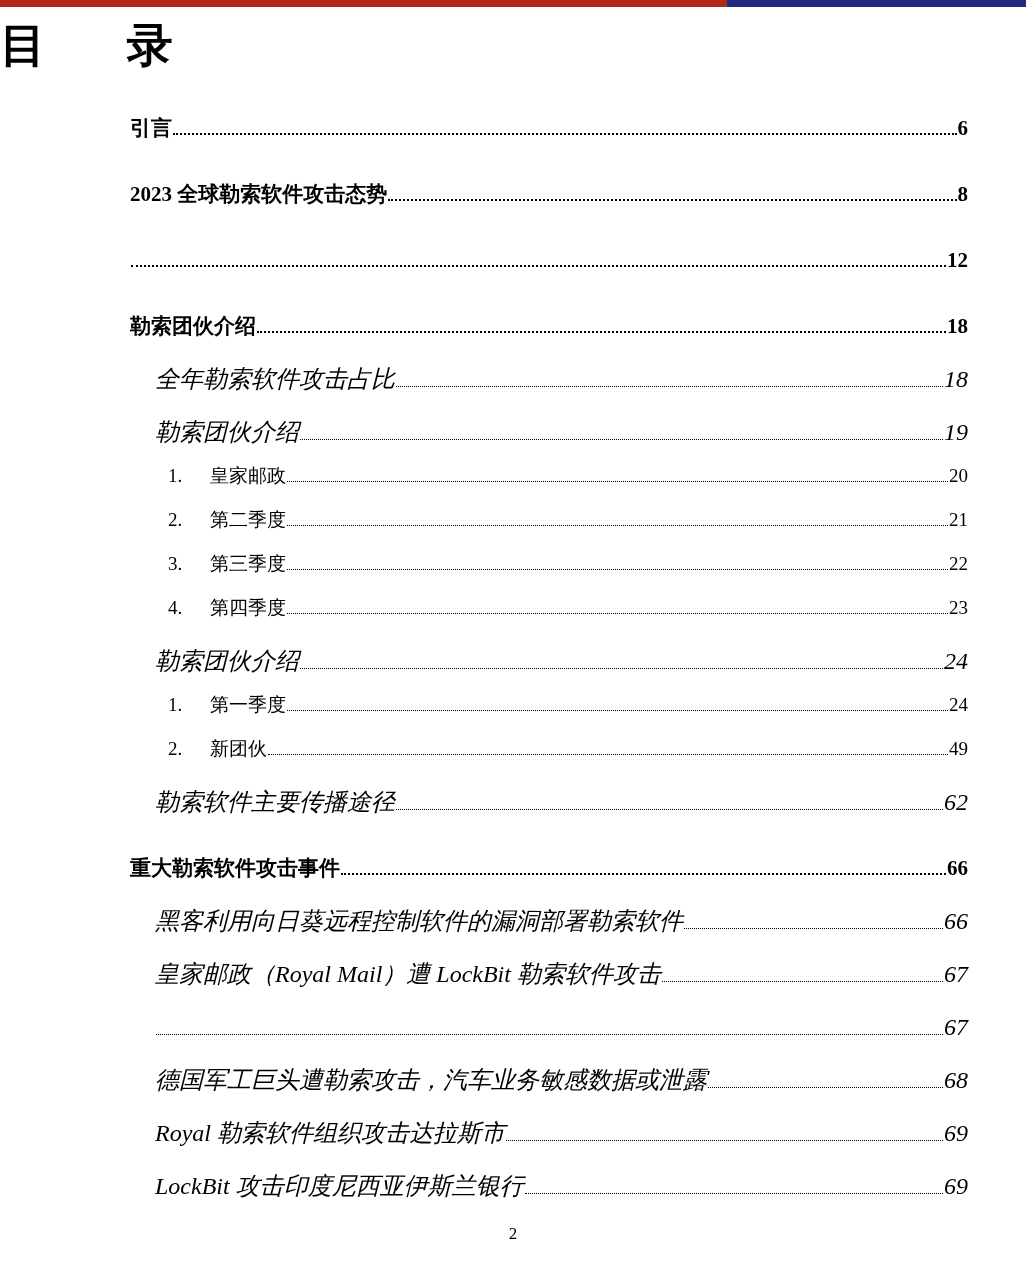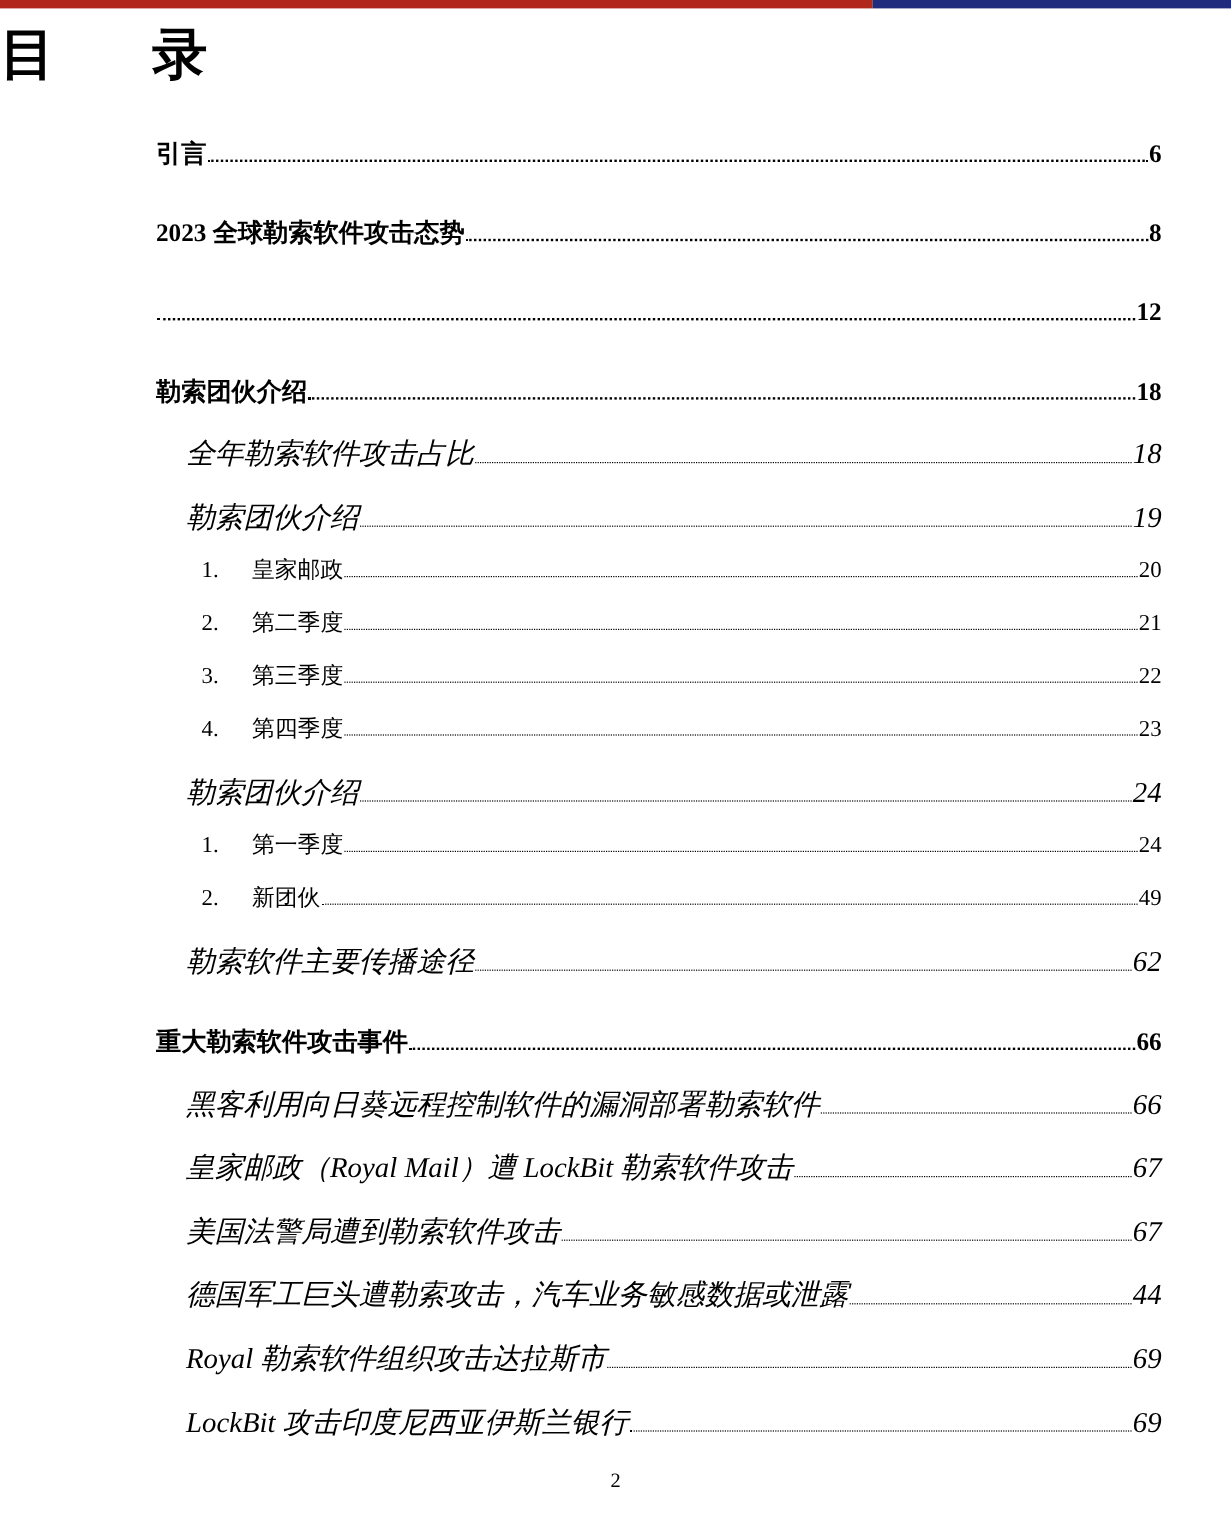--- a/index.html
+++ b/index.html
@@ -204,29 +204,28 @@
     <span class="pg">66</span>
   </div>
     <div class="toc-row l2">
 
     <span class="label">皇家邮政（Royal Mail）遭 LockBit 勒索软件攻击</span>
     <span class="dots"></span>
     <span class="pg">67</span>
   </div>
     <div class="toc-row l2">
 
-    <span class="label">美国法警局遭到勒索软件攻击</span>
     <span class="dots"></span>
     <span class="pg">67</span>
   </div>
     <div class="toc-row l2">
 
     <span class="label">德国军工巨头遭勒索攻击，汽车业务敏感数据或泄露</span>
     <span class="dots"></span>
-    <span class="pg">44</span>
+    <span class="pg">68</span>
   </div>
     <div class="toc-row l2">
 
     <span class="label">Royal 勒索软件组织攻击达拉斯市</span>
     <span class="dots"></span>
     <span class="pg">69</span>
   </div>
     <div class="toc-row l2">
 
     <span class="label">LockBit 攻击印度尼西亚伊斯兰银行</span>

